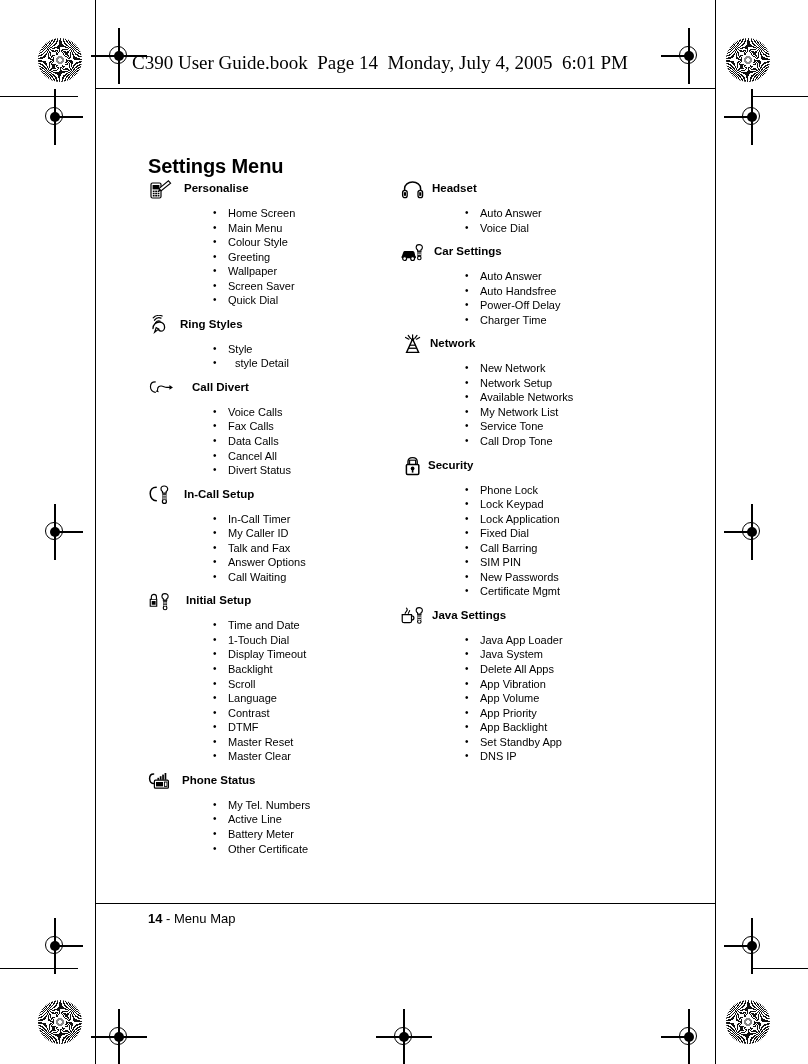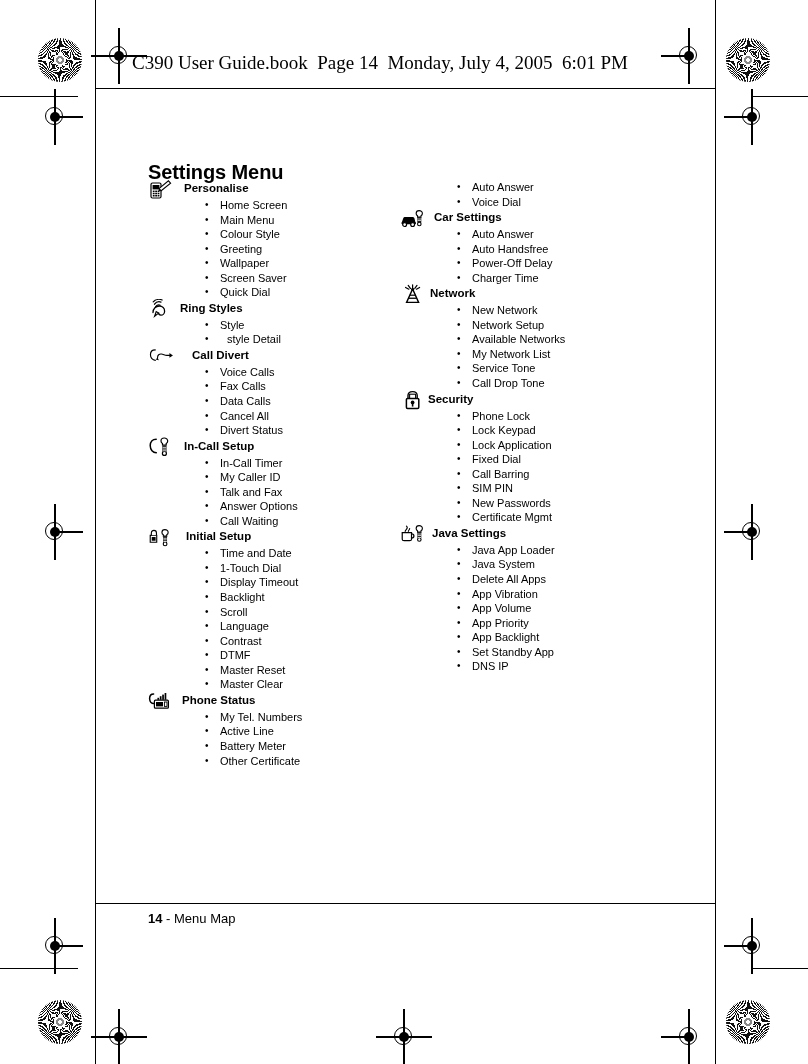--- a/index.html
+++ b/index.html
@@ -23,35 +23,35 @@
       repeating-conic-gradient(from 0deg, #111 0deg 2.2deg, #fff 2.2deg 4.4deg);
     overflow:hidden;}
 
   .cropline{position:absolute;background:#000;}
 
   
   .hdr-rule{position:absolute;left:95px;top:88px;width:620px;height:1px;background:#000;}
   .hdr-text{position:absolute;left:132px;top:52px;
      font-family:"Liberation Serif",serif;font-size:19px;color:#000;white-space:pre;}
 
-  .page-title{position:absolute;left:148px;top:148px;
+  .page-title{position:absolute;left:148px;top:142px;
      font-size:20px;font-weight:bold;letter-spacing:-0.1px;}
 
   .col{position:absolute;top:180px;}
   .col-left{left:148px;width:250px;}
   .col-right{left:400px;width:260px;}
 
   .grp{position:relative;margin-bottom:0;}
   .grp-head{position:relative;height:18px;}
   .grp-icon{position:absolute;left:0;top:-1px;width:26px;height:20px;
             display:flex;align-items:center;justify-content:center;}
   .grp-icon svg{display:block;}
   .grp-title{position:absolute;font-size:11.5px;font-weight:bold;top:2px;}
 
-  ul.items{list-style:none;margin:0;padding:0;}
+  ul.items{list-style:none;margin:8px;padding:0;}
   ul.items li{position:relative;font-size:11px;line-height:14.55px;
               padding-left:72px;white-space:pre;}
   ul.items li::before{content:"\2022";position:absolute;left:57px;
               font-size:10px;line-height:14.55px;}
   ul.items li.extra-indent{padding-left:76px;}
 
   .ftr-rule{position:absolute;left:95px;top:903px;width:620px;height:1px;background:#000;}
   .ftr-text{position:absolute;left:148px;top:911px;font-size:13px;}
   .ftr-text b{font-weight:bold;margin-top:36px;}
 </style>
@@ -289,20 +289,32 @@
       <ul class="items">
         <li>My Tel. Numbers</li>
         <li>Active Line</li>
         <li>Battery Meter</li>
         <li>Other Certificate</li>
       </ul>
     </div>
   </div>
 <div class="col col-right">
     <div class="grp">
+      <div class="grp-head">
+        <span class="grp-icon">
+          <svg width="24" height="19" viewBox="0 0 24 19">
+            <path d="M3.6 12 L3.6 8.6 C3.6 4.6 7.2 2 11.6 2 C16 2 19.6 4.6 19.6 8.6 L19.6 12" fill="none" stroke="#000" stroke-width="1.5"></path>
+            <rect x="1.6" y="10.4" width="4.6" height="7.2" rx="2.2" fill="#fff" stroke="#000" stroke-width="1.3"></rect>
+            <rect x="17" y="10.4" width="4.6" height="7.2" rx="2.2" fill="#fff" stroke="#000" stroke-width="1.3"></rect>
+            <rect x="2.8" y="12.2" width="2.2" height="3.6" fill="#000"></rect>
+            <rect x="18.2" y="12.2" width="2.2" height="3.6" fill="#000"></rect>
+          </svg>
+        </span>
+        <span class="grp-title" style="left: 32px;">Headset</span>
+      </div>
       <ul class="items">
         <li>Auto Answer</li>
         <li>Voice Dial</li>
       </ul>
     </div>
     <div class="grp">
       <div class="grp-head">
         <span class="grp-icon">
           <svg width="28" height="19" viewBox="0 0 28 19">
             <path d="M2 13.6 L3.4 9.6 C3.8 8.4 4.6 8 5.8 8 L13.4 8 C14.6 8 15.2 8.6 15.6 9.6 L16.6 13.6 Z" fill="#000"></path>

